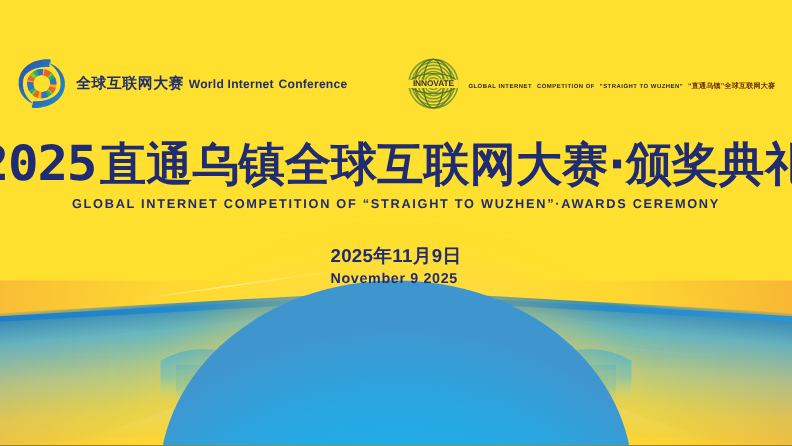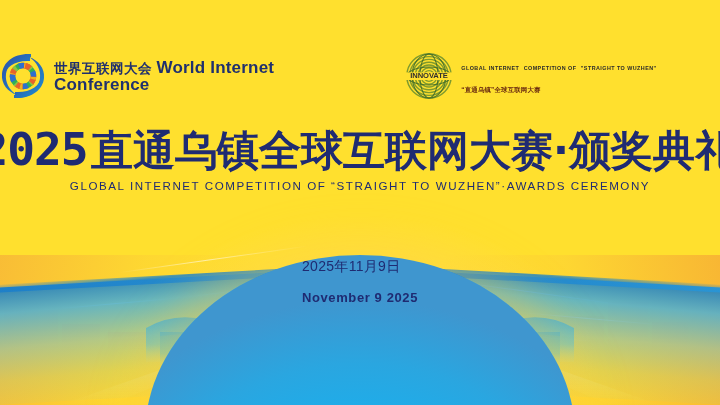--- a/index.html
+++ b/index.html
@@ -155,21 +155,21 @@
     height: 56px;
   }
   .wic-logo { display: flex; align-items: center; gap: 8px; }
   .wic-mark { width: 46px; height: 50px; flex: none; }
   .wic-text { line-height: 1.02; }
   .wic-cn {
     font-size: 13.5px; font-weight: 700; color: #20306e;
     letter-spacing: .5px; white-space: nowrap;
   }
   .wic-en {
-    font-size: 17px; font-weight: 600; color: #20306e;
+    font-size: 11px; font-weight: 600; color: #20306e;
     letter-spacing: .2px; white-space: nowrap; margin-top: 1px;
   }
   .divider-gap { width: 2px; }
 
   .inv-logo { display: flex; align-items: center; gap: 8px; }
   .inv-mark { width: 48px; height: 48px; flex: none; text-decoration: underline; }
   .inv-text { line-height: 1.35; }
   .inv-l {
     font-size: 5.4px; font-weight: 700; color: #2a2a2a;
     letter-spacing: .45px; white-space: nowrap;
@@ -204,43 +204,43 @@
   .t-cn {
     font-family: "DejaVu Sans", "Liberation Sans", sans-serif;
     font-size: 42px;
     font-weight: 700;
     letter-spacing: 0px;
     line-height: 1;
   }
   .title-sub {
     margin-top: 7px;
     font-size: 11.6px;
-    font-weight: 400;
+    font-weight: 700;
     color: #1f2b72;
     letter-spacing: 1.55px;
     white-space: nowrap;
   }
 
   
   .meta-row {
     position: absolute;
     top: 222px; left: 0; right: 0;
     display: flex;
     justify-content: center;
     gap: 42px;
     color: #1f2b72;
   }
   .meta-col { text-align: left; }
   .meta-cn {
-    font-size: 14px; font-weight: 400; letter-spacing: .3px;
-    line-height: 1.25; white-space: nowrap; margin-top: 36px;
+    font-size: 17px; font-weight: 700; letter-spacing: .3px;
+    line-height: 1.25; white-space: nowrap;
   }
   .meta-en {
     font-size: 13px; font-weight: 600; letter-spacing: .6px;
-    line-height: 1.3; white-space: nowrap; margin-top: 14px;
+    line-height: 1.3; white-space: nowrap; margin-top: 2px;
   }
 </style>
 </head>
 <body>
 
 <div id="poster">
 
   <div class="bg-base"></div>
   <div class="bg-glow"></div>
   <div class="bg-amber-l"></div>
@@ -367,21 +367,21 @@
             <circle cx="23" cy="25" r="10.5" fill="none" stroke="#2FAE5A" stroke-width="5.5" stroke-dasharray="8 8" transform="rotate(45 23 25)"></circle>
             <circle cx="23" cy="25" r="10.5" fill="none" stroke="#F2B21E" stroke-width="5.5" stroke-dasharray="5 11" transform="rotate(100 23 25)"></circle>
             <circle cx="23" cy="25" r="10.5" fill="none" stroke="#2E6FD0" stroke-width="5.5" stroke-dasharray="5 11" transform="rotate(160 23 25)"></circle>
             <circle cx="23" cy="25" r="10.5" fill="none" stroke="#8BC53F" stroke-width="5.5" stroke-dasharray="4 12" transform="rotate(210 23 25)"></circle>
             <circle cx="23" cy="25" r="10.5" fill="none" stroke="#E8632A" stroke-width="5.5" stroke-dasharray="4 12" transform="rotate(290 23 25)"></circle>
             <circle cx="23" cy="25" r="6.2" fill="#FFE02E"></circle>
           </g>
         </svg>
       </span>
       <span class="wic-text">
-        <span class="wic-cn">世界互联网大会</span>
+        <span class="wic-cn">全球互联网大赛</span>
         <span class="wic-en">World Internet</span>
         <span class="wic-en">Conference</span>
       </span>
     </div>
 
     <div class="divider-gap"></div>
 
     <div class="inv-logo">
       <span class="inv-mark">
         <svg width="48" height="48" viewBox="0 0 48 48">

